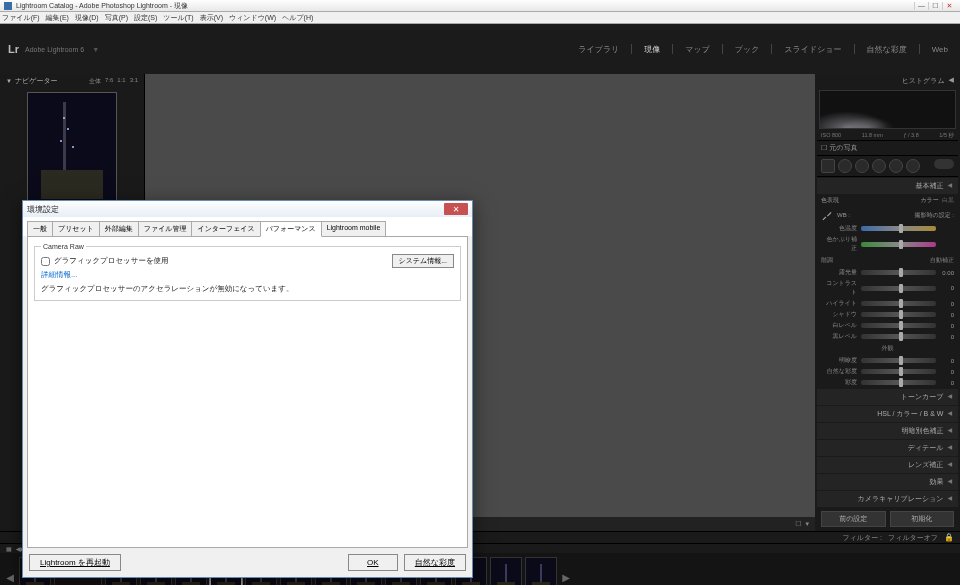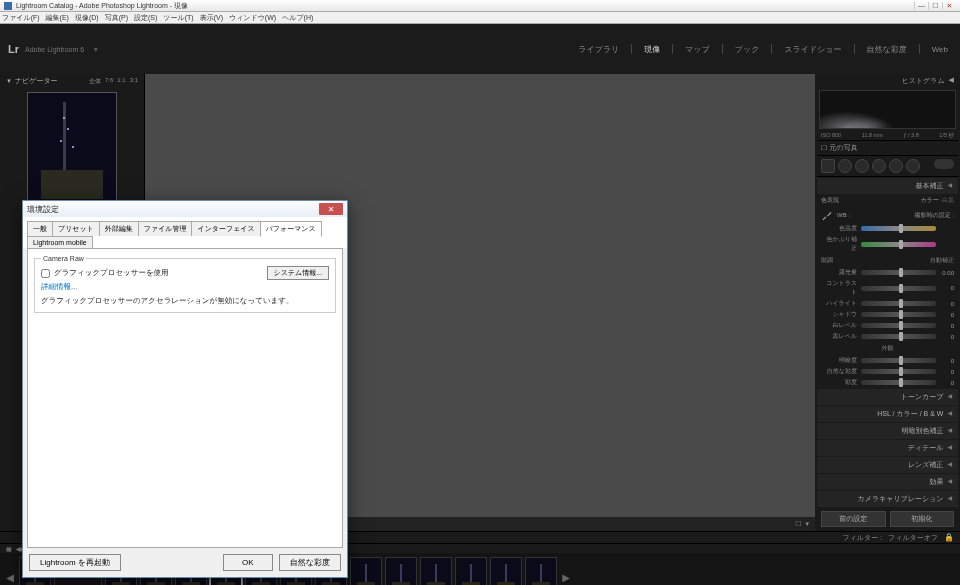--- a/index.html
+++ b/index.html
@@ -89,35 +89,35 @@
 .filmstrip-meta { height:10px; background:#1a1a1a; display:flex; align-items:center; padding:0 6px; font-size:6px; color:#888; border-top:1px solid #000; }
 .filmstrip { height: 48px; background:#141414; display:flex; align-items:center; padding:0 4px; gap:3px; overflow:hidden; }
 .thumb { width:32px; height:40px; background:#0a0a18; border:1px solid #333; position:relative; flex-shrink:0; }
 .thumb.sel { border:1px solid #aaa; outline:1px solid #888; }
 .thumb.second { width:48px; height:32px; background:#151015; }
 .thumb .mini-tower { position:absolute; left:45%; top:15%; width:2px; height:60%; background:#3a3a5a; }
 .thumb .mini-base { position:absolute; left:20%; bottom:12%; width:60%; height:25%; background:#2a2518; }
 .fs-arrow { width:12px; color:#666; text-align:center; font-size:10px; }
 
 
-.dialog { position:absolute; left:22px; top:200px; width:326px; height:378px; background:#f0f0f0; border:1px solid #6a8bb0; box-shadow:0 4px 18px rgba(0,0,0,.5); display:flex; flex-direction:column; }
+.dialog { position:absolute; left:22px; top:200px; width:451px; height:378px; background:#f0f0f0; border:1px solid #6a8bb0; box-shadow:0 4px 18px rgba(0,0,0,.5); display:flex; flex-direction:column; }
 .dlg-title { height:16px; background: linear-gradient(#fdfdfd,#e6eef7); display:flex; align-items:center; padding:0 4px; font-size:8px; color:#222; }
 .dlg-title .x { margin-left:auto; width:24px; height:12px; background:#c75050; color:#fff; display:flex; align-items:center; justify-content:center; font-size:8px; border-radius:1px; }
 .dlg-tabs { display:flex; padding:4px 4px 0 4px; font-size:7px; background:#fff; flex-wrap:wrap; }
 .dlg-tab { padding:2px 5px; border:1px solid #aaa; border-bottom:none; background:#f0f0f0; margin-right:-1px; position:relative; }
 .dlg-tab.active { background:#fff; z-index:1; border-bottom:1px solid #fff; margin-bottom:-1px; }
 .dlg-body { flex:1; background:#fff; border:1px solid #aaa; margin:0 4px; padding:6px; font-size:7.5px; color:#222; }
 .dlg-body fieldset { border:1px solid #ccc; padding:4px 6px; font-size:7.5px; position:relative; }
 .dlg-body legend { font-size:7px; padding:0 2px; background:#fff; color:#333; }
 .dlg-body .row { display:flex; align-items:center; gap:4px; padding:2px 0; }
 .dlg-body .sysinfo { position:absolute; right:6px; top:4px; }
 .dlg-body .link { color:#0066cc; cursor:pointer; }
 .dlg-body input[type=checkbox]{ width:9px; height:9px; }
 .dlg-body button { font-size:7px; padding:1px 6px; background:#f0f0f0; border:1px solid #888; }
-.dlg-footer { display:flex; padding:6px; gap:6px; }
+.dlg-footer { display:flex; padding:6px; gap:6px;text-decoration:underline; }
 .dlg-footer button { font-size:8px; padding:2px 10px; background:#f0f0f0; border:1px solid #888; min-width:50px; }
 .dlg-footer .spacer { flex:1; }
 </style>
 </head>
 <body>
 
 <div class="win-titlebar">
   <div class="icon"></div>
   <span>Lightroom Catalog - Adobe Photoshop Lightroom - 現像</span>
   <div class="win-controls">

